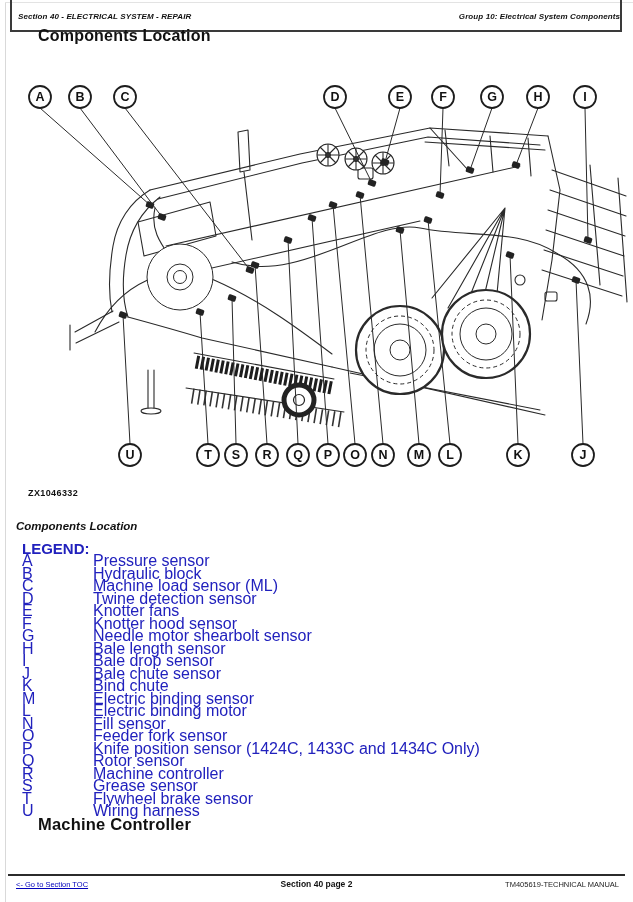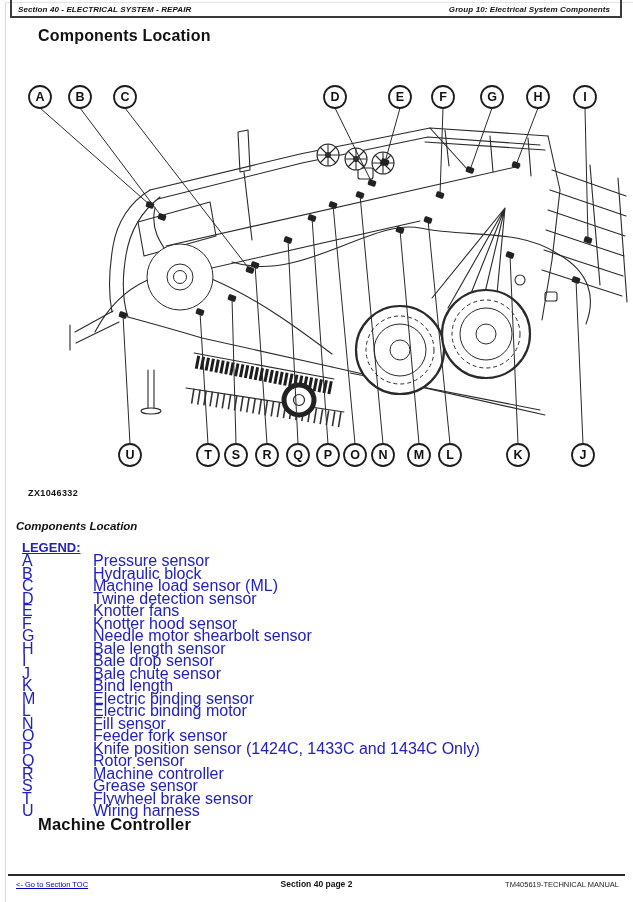--- a/index.html
+++ b/index.html
@@ -4,42 +4,42 @@
 <style>
   html,body{margin:0;padding:0;}
   body{
     width:633px;height:902px;position:relative;overflow:hidden;
     background:#ffffff;font-family:"Liberation Sans",sans-serif;color:#111;
   }
   .scan-edge{position:absolute;left:5px;top:2px;bottom:0;width:1px;background:#d9d9d9;}
   .scan-edge-top{position:absolute;left:5px;top:2px;right:0;height:1px;background:#e3e3e3;}
 
   .header{
-    position:absolute;left:10px;right:11px;top:0;height:18px;box-sizing:border-box;
+    position:absolute;left:10px;right:11px;top:0;height:32px;box-sizing:border-box;
     border-left:2px solid #3a3a3a;border-right:2px solid #3a3a3a;border-bottom:2px solid #3a3a3a;
-    display:flex;justify-content:space-between;align-items:center;padding:2px 10px 0 6px;
+    display:flex;justify-content:space-between;align-items:center;padding:2px 0 0 6px;
     font-size:8px;font-weight:bold;font-style:italic;letter-spacing:0.1px;gap:25px;
   }
   .page-title{
     position:absolute;left:38px;top:27px;
     font-size:16px;font-weight:bold;letter-spacing:0.2px;
   }
   .figure-svg{position:absolute;left:0;top:70px;width:633px;height:415px;}
 
   .fig-code{
     position:absolute;left:28px;top:488px;
     font-size:9px;font-weight:bold;letter-spacing:0.4px;
   }
   .fig-caption{
     position:absolute;left:16px;top:520px;
     font-size:11.5px;font-weight:bold;font-style:italic;
   }
   .legend-title{
     position:absolute;left:22px;top:540px;
-    font-size:13px;font-weight:bold;color:#2121bd;text-decoration:underline;
+    font-size:15px;font-weight:bold;color:#2121bd;
   }
   .legend-rows{position:absolute;left:22px;top:555px;width:560px;}
   .legend-row{height:12.5px;line-height:12.5px;font-size:16px;color:#2121bd;white-space:nowrap;}
   .legend-key{display:inline-block;width:71px;}
   .section-heading{
     position:absolute;left:38px;top:815px;
     font-size:16.5px;font-weight:bold;letter-spacing:0.2px;
   }
   .footer-rule{position:absolute;left:8px;right:8px;top:874px;border-top:2px solid #2b2b2b;}
   .footer-link{
@@ -289,21 +289,21 @@
     <div class="legend-row"><span class="legend-key">A</span><span class="legend-label">Pressure sensor</span></div>
     <div class="legend-row"><span class="legend-key">B</span><span class="legend-label">Hydraulic block</span></div>
     <div class="legend-row"><span class="legend-key">C</span><span class="legend-label">Machine load sensor (ML)</span></div>
     <div class="legend-row"><span class="legend-key">D</span><span class="legend-label">Twine detection sensor</span></div>
     <div class="legend-row"><span class="legend-key">E</span><span class="legend-label">Knotter fans</span></div>
     <div class="legend-row"><span class="legend-key">F</span><span class="legend-label">Knotter hood sensor</span></div>
     <div class="legend-row"><span class="legend-key">G</span><span class="legend-label">Needle motor shearbolt sensor</span></div>
     <div class="legend-row"><span class="legend-key">H</span><span class="legend-label">Bale length sensor</span></div>
     <div class="legend-row"><span class="legend-key">I</span><span class="legend-label">Bale drop sensor</span></div>
     <div class="legend-row"><span class="legend-key">J</span><span class="legend-label">Bale chute sensor</span></div>
-    <div class="legend-row"><span class="legend-key">K</span><span class="legend-label">Bind length</span></div>
+    <div class="legend-row"><span class="legend-key">K</span><span class="legend-label">Bind chute</span></div>
     <div class="legend-row"><span class="legend-key">M</span><span class="legend-label">Electric binding sensor</span></div>
     <div class="legend-row"><span class="legend-key">L</span><span class="legend-label">Electric binding motor</span></div>
     <div class="legend-row"><span class="legend-key">N</span><span class="legend-label">Fill sensor</span></div>
     <div class="legend-row"><span class="legend-key">O</span><span class="legend-label">Feeder fork sensor</span></div>
     <div class="legend-row"><span class="legend-key">P</span><span class="legend-label">Knife position sensor (1424C, 1433C and 1434C Only)</span></div>
     <div class="legend-row"><span class="legend-key">Q</span><span class="legend-label">Rotor sensor</span></div>
     <div class="legend-row"><span class="legend-key">R</span><span class="legend-label">Machine controller</span></div>
     <div class="legend-row"><span class="legend-key">S</span><span class="legend-label">Grease sensor</span></div>
     <div class="legend-row"><span class="legend-key">T</span><span class="legend-label">Flywheel brake sensor</span></div>
     <div class="legend-row"><span class="legend-key">U</span><span class="legend-label">Wiring harness</span></div>

